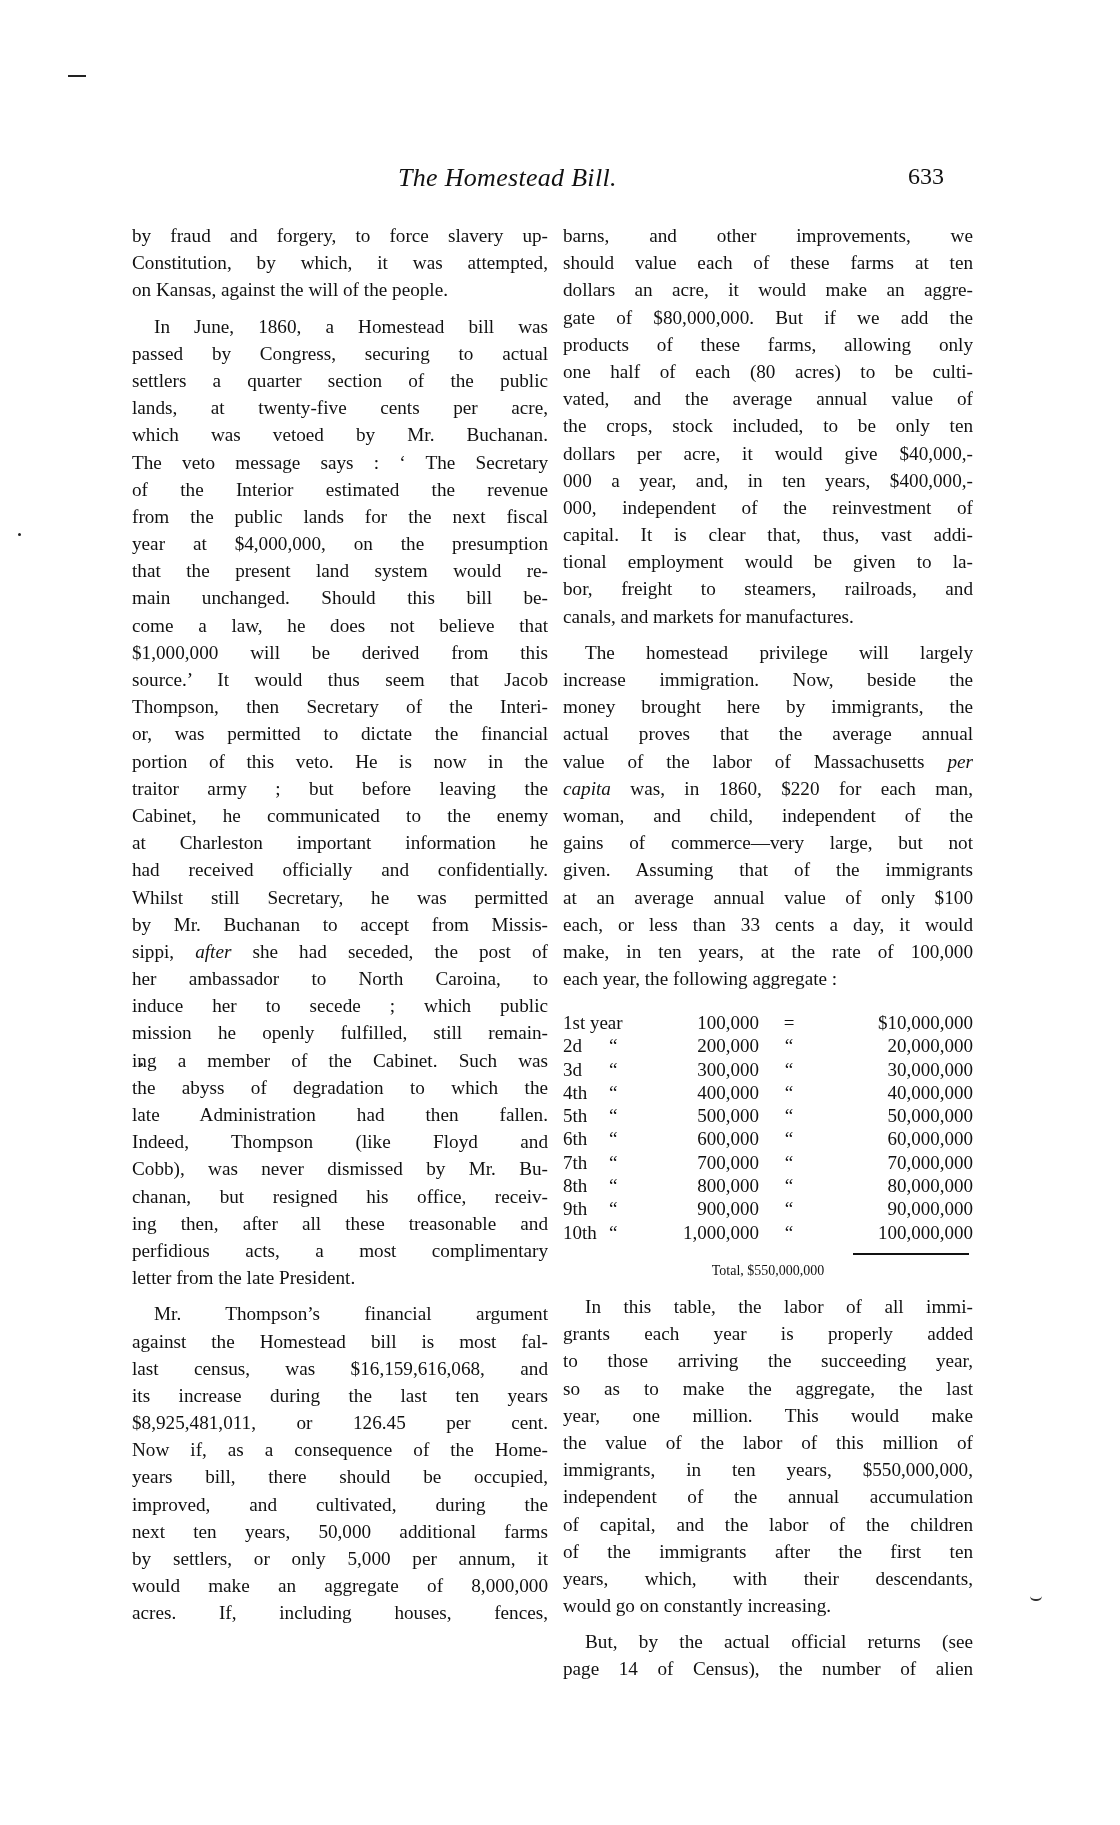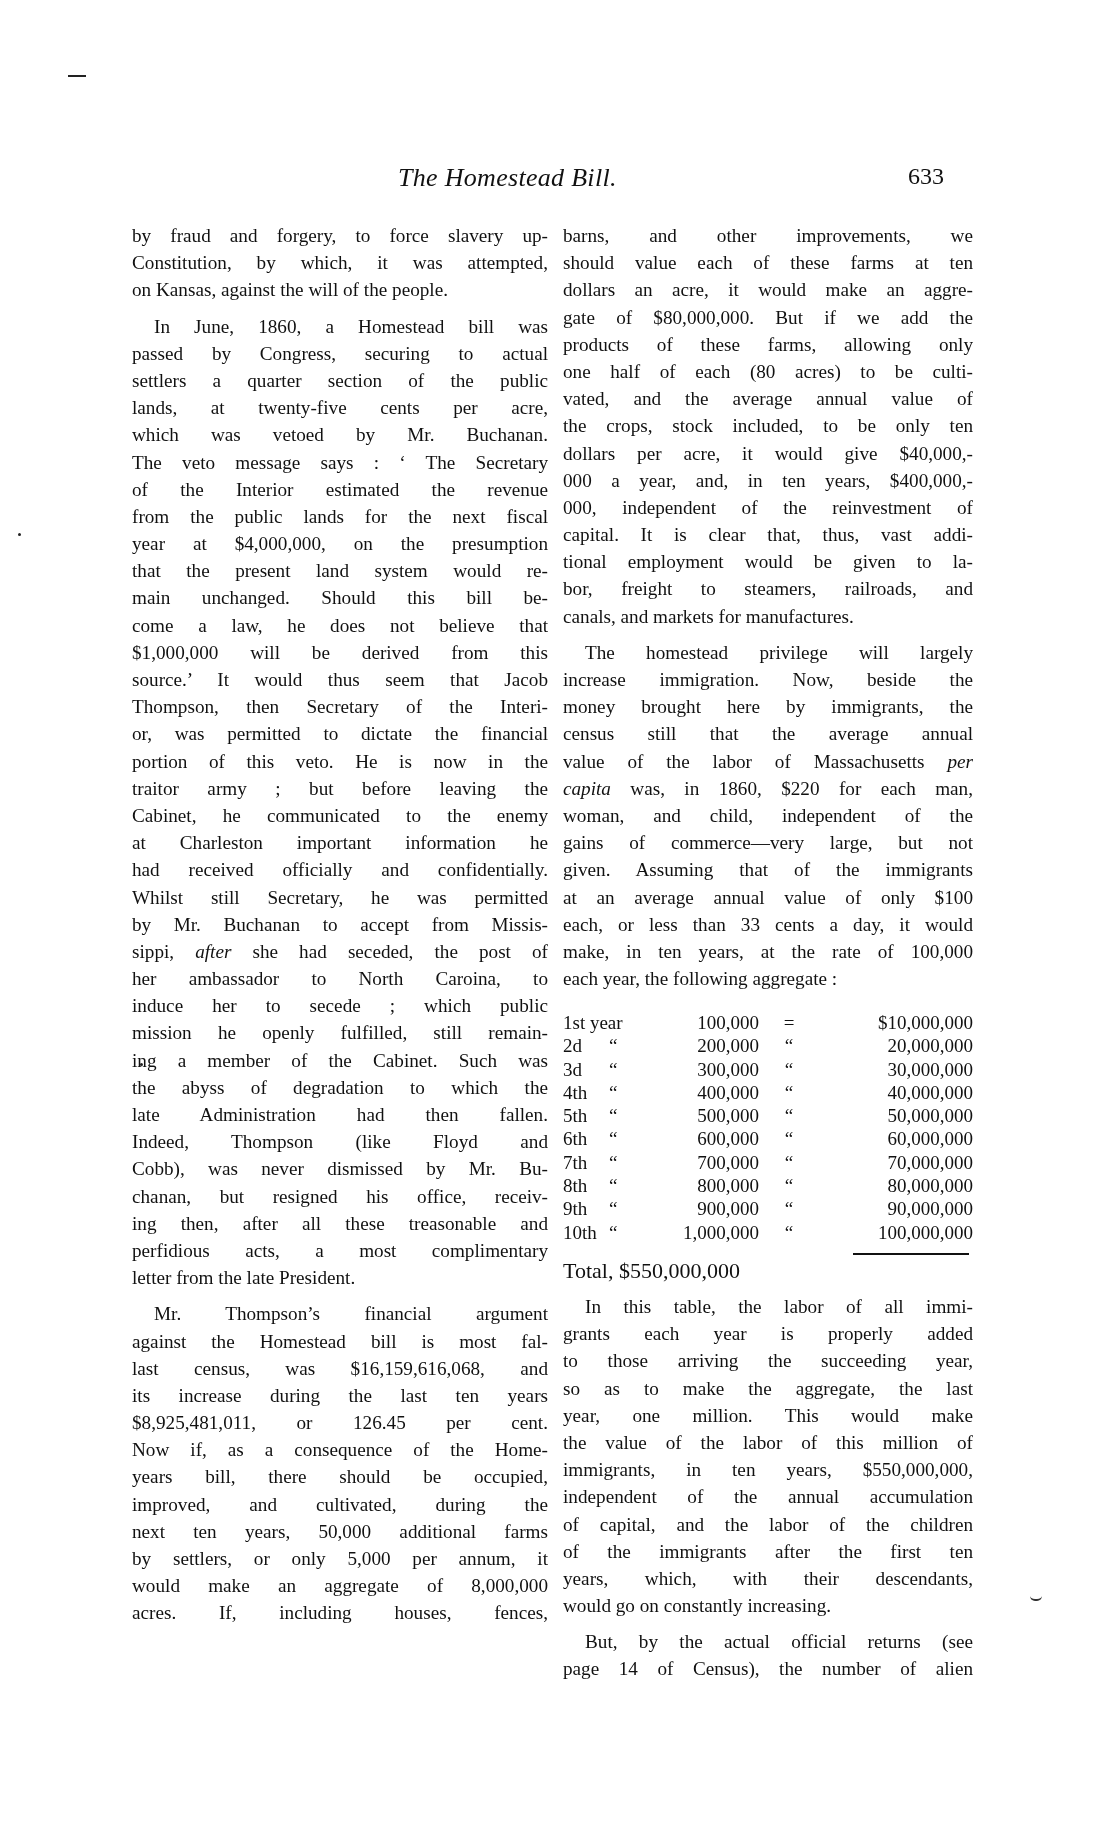--- a/index.html
+++ b/index.html
@@ -40,22 +40,22 @@
   .agg-table td { padding: 0; white-space: nowrap; }
   .c-ord { width: 46px; text-align: left; }
   .c-q1 { width: 40px; text-align: left; }
   .c-num { width: 110px; text-align: right; }
   .c-q2 { width: 60px; text-align: center; }
   .c-val { width: 154px; text-align: right; }
   .total-rule {
     position: absolute; left: 853px; top: 1253px; width: 116px; height: 2px; background: #111;
   }
   .total-line {
-    position: absolute; left: 563px; top: 1257px; width: 410px; text-align: left;
-    font-size: 22px; line-height: 27px;
+    position: absolute; left: 563px; top: 1257px; width: 410px; text-align: center;
+    font-size: 14px; line-height: 27px;
   }
   .col-right-2 { top: 1284px; }
 </style>
 </head>
 <body>
 
 <div class="mark mark-top"></div>
 <div class="mark mark-dot1"></div>
 <div class="mark mark-dot2"></div>
 <div class="mark mark-curve"></div>
@@ -130,21 +130,21 @@
     <span class="line">dollars per acre, it would give $40,000,-</span>
     <span class="line">000 a year, and, in ten years, $400,000,-</span>
     <span class="line">000, independent of the reinvestment of</span>
     <span class="line">capital. It is clear that, thus, vast addi-</span>
     <span class="line">tional employment would be given to la-</span>
     <span class="line">bor, freight to steamers, railroads, and</span>
     <span class="line last">canals, and markets for manufactures.</span>
     <span class="line ind">The homestead privilege will largely</span>
     <span class="line">increase immigration. Now, beside the</span>
     <span class="line">money brought here by immigrants, the</span>
-    <span class="line">census still that the average annual</span>
+    <span class="line">actual proves that the average annual</span>
     <span class="line"><span>value of the labor of Massachusetts </span><em>per</em><span></span></span>
     <span class="line"><span></span><em>capita</em><span> was, in 1860, $220 for each man,</span></span>
     <span class="line">woman, and child, independent of the</span>
     <span class="line">gains of commerce—very large, but not</span>
     <span class="line">given. Assuming that of the immigrants</span>
     <span class="line">at an average annual value of only $100</span>
     <span class="line">each, or less than 33 cents a day, it would</span>
     <span class="line">make, in ten years, at the rate of 100,000</span>
     <span class="line last">each year, the following aggregate :</span>
   </div>

